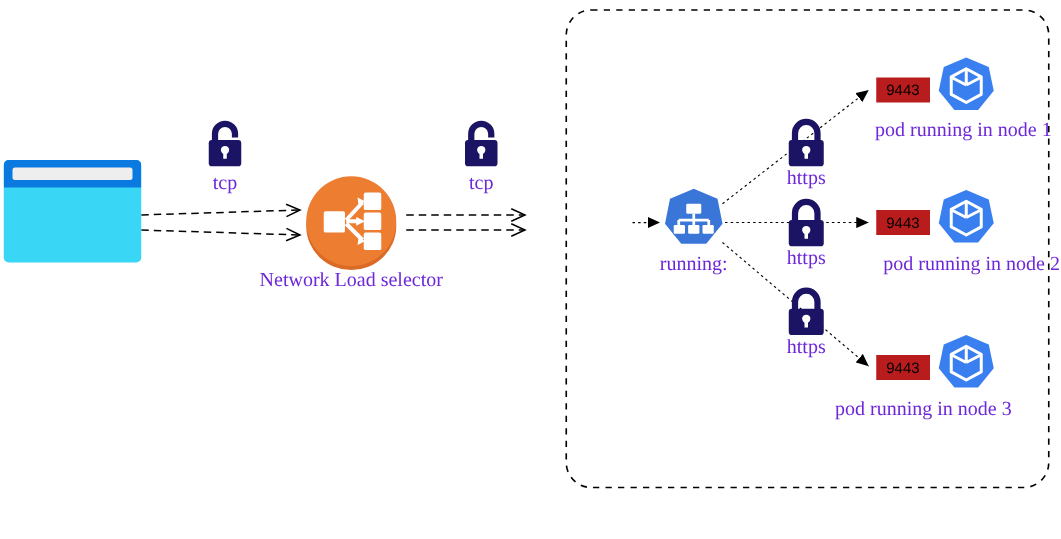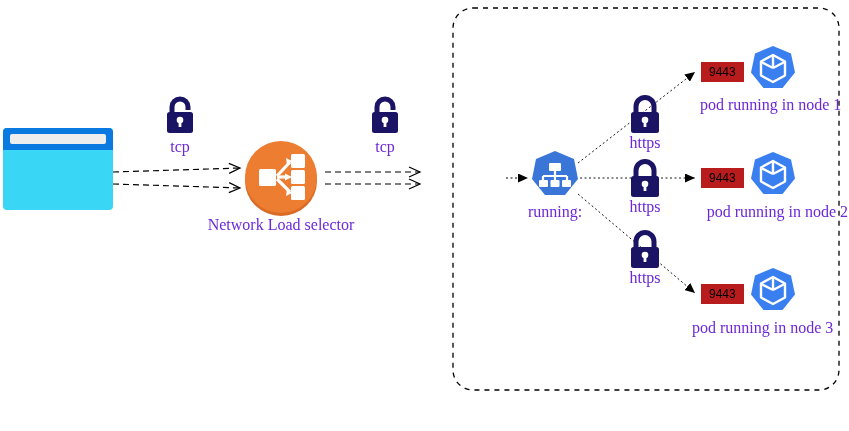--- a/index.html
+++ b/index.html
@@ -249,15 +249,15 @@
   </div>
   <div class="node" style="left:748px; top:266px;">
     <div class="icon-wrap">
       <svg width="50" height="50" viewBox="0 0 50 50">
         <polygon points="25,2 43,9.5 47,28.5 34.5,44 15.5,44 3,28.5 7,9.5" fill="#3a7ff0"></polygon>
         <polygon points="25,11 37,17.5 37,31.5 25,38 13,31.5 13,17.5" fill="none" stroke="#ffffff" stroke-width="2.4" stroke-linejoin="round"></polygon>
         <path d="M25 11 L25 24 M25 24 L13 17.8 M25 24 L37 17.8" stroke="#ffffff" stroke-width="2.4" fill="none" stroke-linejoin="round"></path>
       </svg>
     </div>
   </div>
-  <div class="lbl" style="left:692px; top:321px; width:148px; text-align:left;">pod running in node 3</div>
+  <div class="lbl" style="left:668px; top:321px; width:148px; text-align:left;">pod running in node 3</div>
 
 </div>
 
 </body></html>

